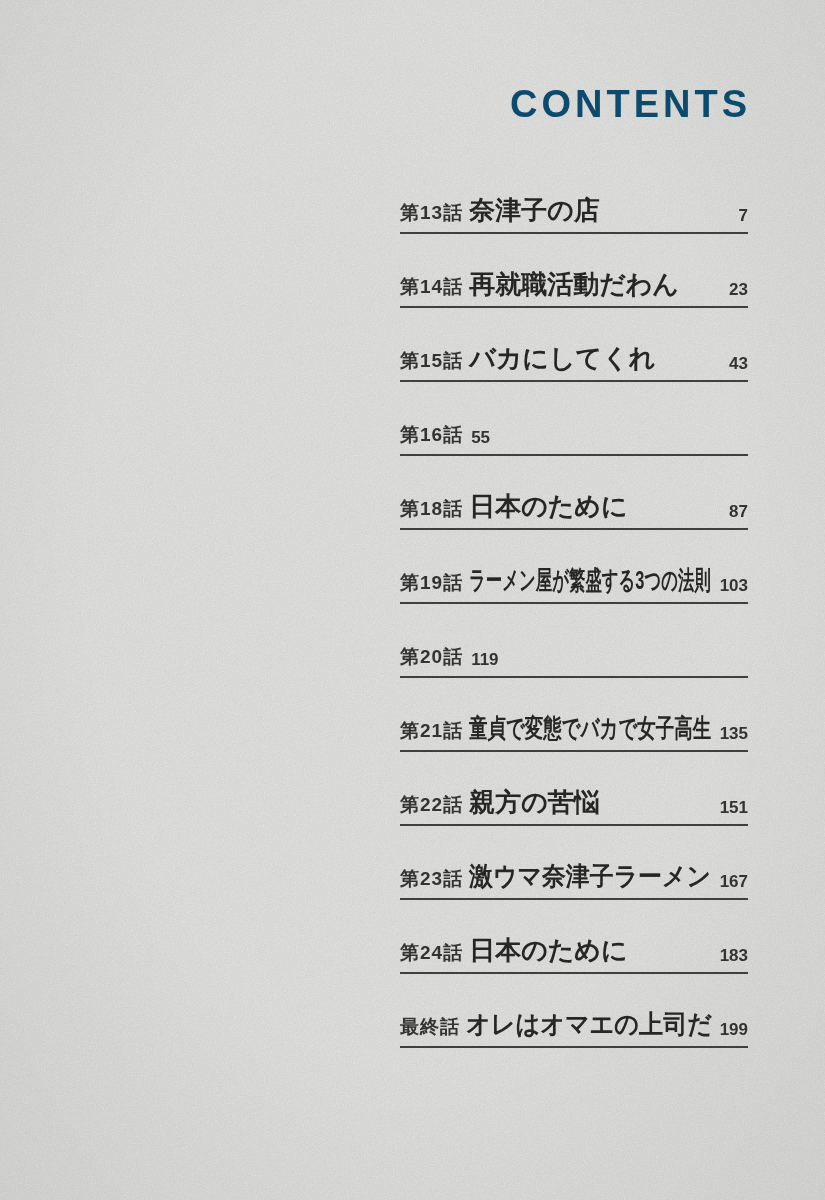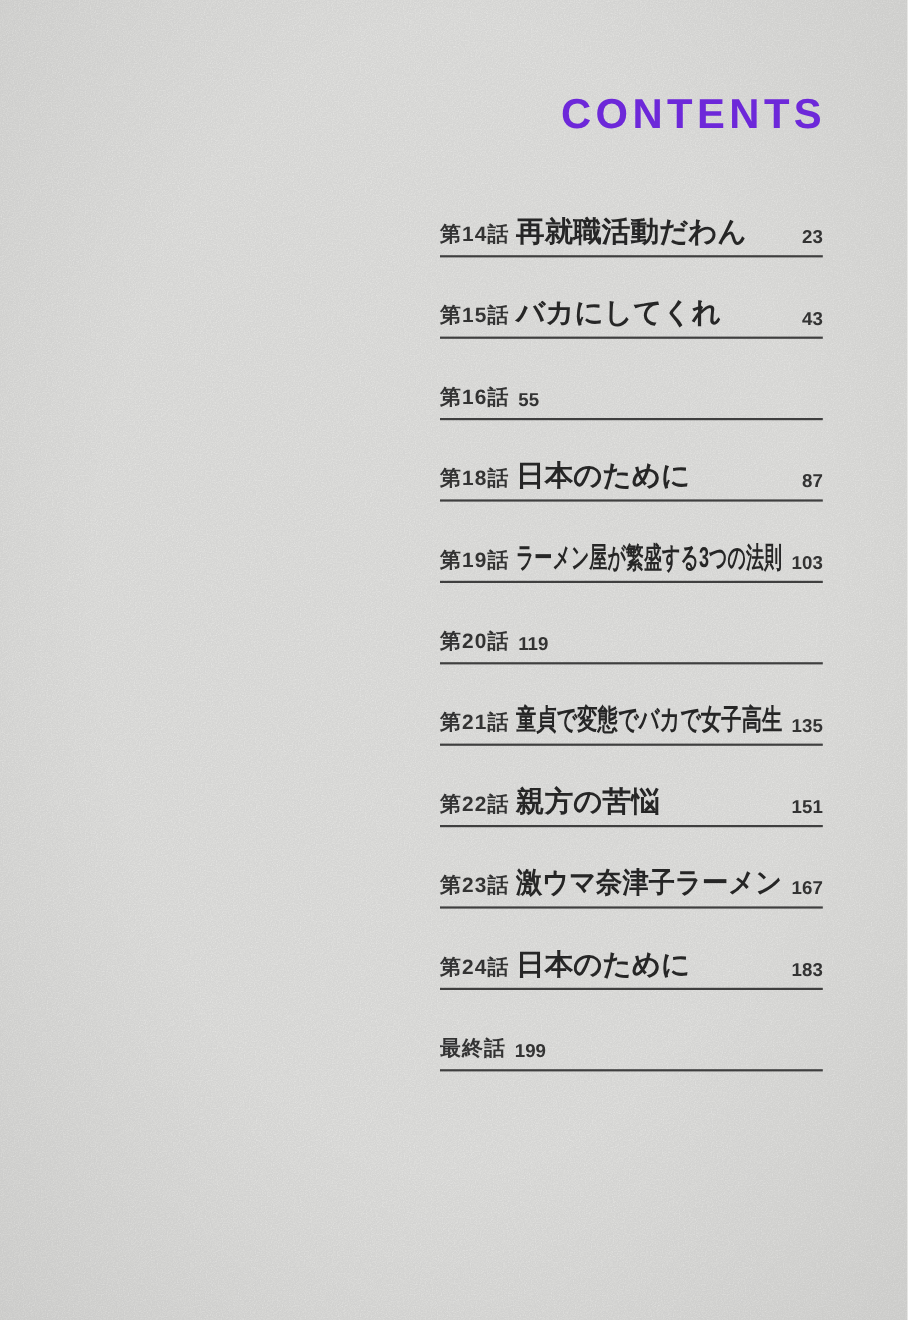--- a/index.html
+++ b/index.html
@@ -29,21 +29,21 @@
     background: radial-gradient(ellipse at 50% 45%, rgba(0,0,0,0) 55%, rgba(0,0,0,0.05) 100%);
     pointer-events: none;
   }
   .contents-title {
     position: absolute;
     top: 58px;
     right: 74px;
     font-size: 38px;
     font-weight: bold;
     letter-spacing: 4px;
-    color: #6d28d9;
+    color: #0c4a6e;
     white-space: nowrap;
   }
   .toc {
     position: absolute;
     left: 400px;
     top: 160px;
     width: 348px;
   }
   .entry {
     box-sizing: border-box;
@@ -96,20 +96,25 @@
     <feColorMatrix type="matrix" values="0 0 0 0 0  0 0 0 0 0  0 0 0 0 0  0.6 0.6 0.6 0 0"></feColorMatrix>
   </filter>
   <rect width="825" height="1200" filter="url(#grain)"></rect>
 </svg>
 <div class="vignette"></div>
 
 <h1 class="contents-title">CONTENTS</h1>
 
 <div class="toc">
   <div class="entry">
+    <span class="entry-label">第13話</span>
+    <span class="entry-title"><span class="entry-title-inner">奈津子の店</span></span>
+    <span class="entry-page">7</span>
+  </div>
+  <div class="entry">
     <span class="entry-label">第14話</span>
     <span class="entry-title"><span class="entry-title-inner">再就職活動だわん</span></span>
     <span class="entry-page">23</span>
   </div>
   <div class="entry">
     <span class="entry-label">第15話</span>
     <span class="entry-title"><span class="entry-title-inner">バカにしてくれ</span></span>
     <span class="entry-page">43</span>
   </div>
   <div class="entry">
@@ -145,15 +150,16 @@
     <span class="entry-title"><span class="entry-title-inner" style="transform: scaleX(0.92);">激ウマ奈津子ラーメン</span></span>
     <span class="entry-page">167</span>
   </div>
   <div class="entry">
     <span class="entry-label">第24話</span>
     <span class="entry-title"><span class="entry-title-inner">日本のために</span></span>
     <span class="entry-page">183</span>
   </div>
   <div class="entry">
     <span class="entry-label">最終話</span>
+    <span class="entry-title"><span class="entry-title-inner" style="transform: scaleX(0.929);">オレはオマエの上司だ</span></span>
     <span class="entry-page">199</span>
   </div>
 </div>
 
 </body></html>

